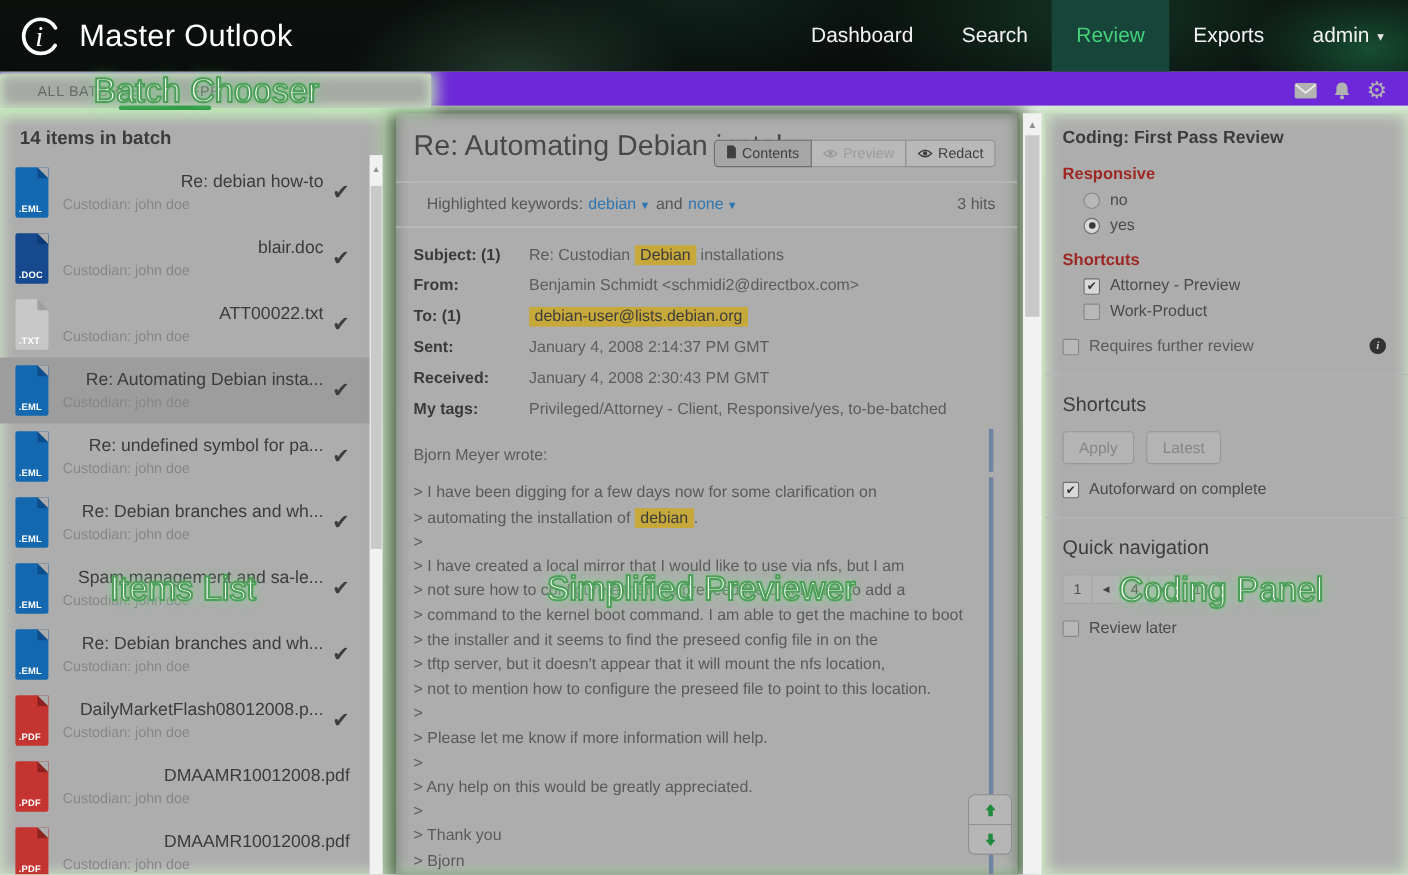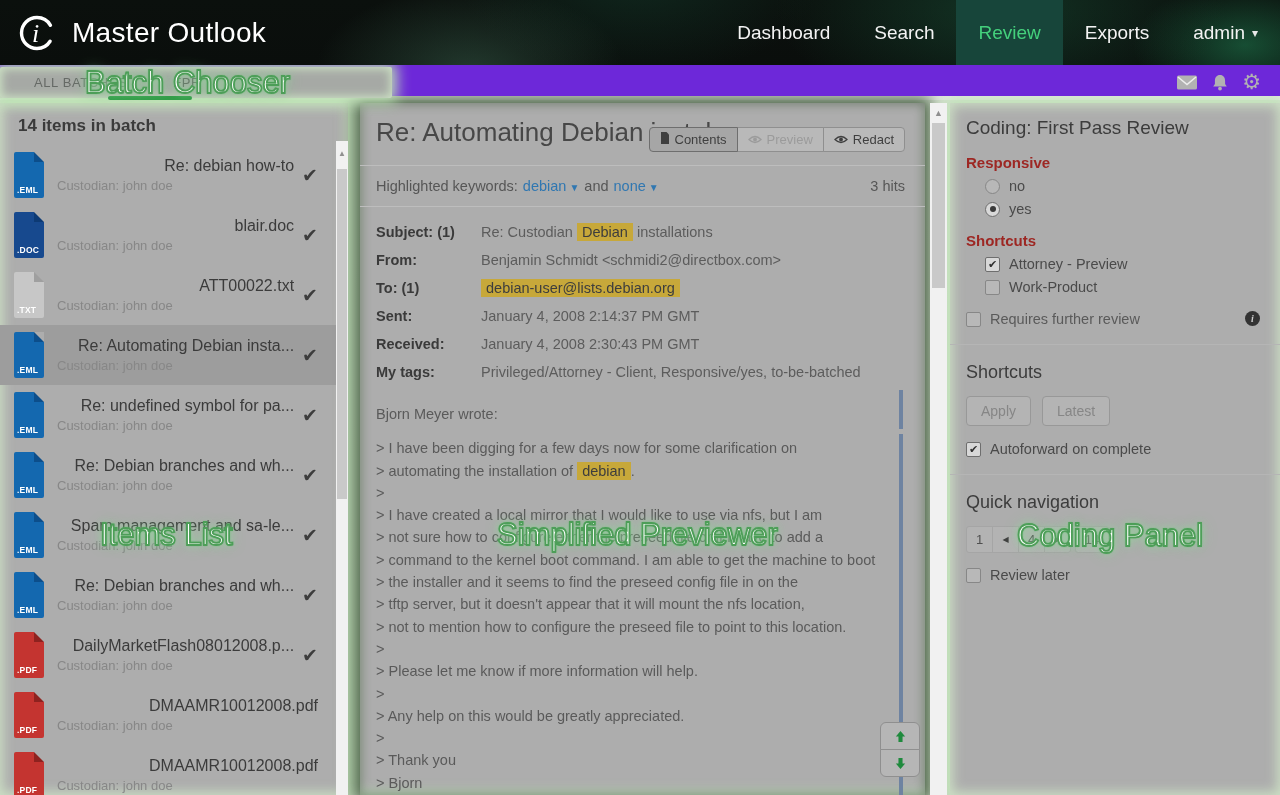--- a/index.html
+++ b/index.html
@@ -69,21 +69,21 @@
   
   .preview-panel { left: 360px; width: 565px; overflow: hidden; }
   .pv-head { padding: 14px 16px 10px; border-bottom: 1px solid #bdbdbd; position: relative; height: 63px; }
   .pv-title { font-size: 26px; color: #474747; font-weight: normal; width: 336px; white-space: nowrap; overflow: hidden; }
   .tab-group { position: absolute; right: 20px; top: 24px; display: flex; }
   .tab { display: flex; align-items: center; gap: 5px; padding: 3px 10px; height: 25px; border: 1px solid #8f8f8f; background: #b9b9b9; font-size: 13px; color: #3f3f3f; margin-left: -1px; cursor: pointer; justify-content: center; }
   .tab:first-child { border-radius: 4px 0 0 4px; margin-left: 0; }
   .tab:last-child { border-radius: 0 4px 4px 0; }
   .tab.active { background: #a6a6a6; border-color: #6e6e6e; z-index: 1; }
   .tab.disabled { color: #9b9b9b; }
-  .pv-keywords { display: flex; align-items: flex-end; padding: 12px 20px 12px 16px; border-bottom: 1px solid #bdbdbd; font-size: 14.5px; color: #565656; }
+  .pv-keywords { display: flex; align-items: flex-end; padding: 12px 20px 12px 28px; border-bottom: 1px solid #bdbdbd; font-size: 14.5px; color: #565656; }
   .kw-link { color: #3077b1; margin: 0 5px; cursor: pointer; }
   .kw-link .caret { font-size: 10px; margin-left: 3px; }
   .kw-hits { margin-left: auto; color: #565656; }
   .pv-headers { display: grid; grid-template-columns: 105px 1fr; row-gap: 9px; padding: 16px 16px 8px; font-size: 14.5px; line-height: 19px; }
   .hdr-label { font-weight: bold; color: #3a3a3a; }
   .hdr-value { color: #5c5c5c; }
   .hl { background: #c7a83a; color: #3d3d3d; padding: 1px 5px; }
   .pv-body { padding: 13px 16px; font-size: 14.5px; line-height: 22.3px; color: #5a5a5a; }
   .pv-body .line.lead { margin-bottom: 12px; }
   .hit-seg { position: absolute; left: 539px; width: 4px; background: #6e83a1; z-index: 3; }
@@ -94,21 +94,21 @@
   .hit-btn.up { border-radius: 6px 6px 0 0; }
   .hit-btn.down { border-radius: 0 0 6px 6px; margin-top: -1px; }
 
   
   .mid-scroll { position: absolute; left: 930px; top: 3px; bottom: 0; width: 17px; background: #f1f1f1; z-index: 6; }
   .mid-scroll .scroll-arrow { text-align: center; font-size: 9px; color: #8f8f8f; padding-top: 5px; }
   .mid-scroll .thumb { position: absolute; left: 2px; right: 2px; top: 20px; height: 165px; background: #c9c9c9; }
 
   
   .coding-panel { left: 950px; width: 330px; padding: 14px 16px; overflow: hidden; }
-  .coding-title { font-size: 19px; color: #3c3c3c; font-weight: normal; }
+  .coding-title { font-size: 16px; color: #3c3c3c; font-weight: bold; }
   .group-label { font-size: 15px; font-weight: bold; color: #9d2723; margin: 15px 0 7px; }
   .opt-row { display: flex; align-items: center; gap: 9px; margin: 7px 0 7px 19px; font-size: 14.5px; color: #4a4a4a; }
   .opt-row.flush { margin-left: 0; position: relative; }
   .radio { width: 15px; height: 15px; border-radius: 50%; border: 1px solid #878787; background: #b8b8b8; position: relative; flex: 0 0 15px; cursor: pointer; }
   .radio.checked { background: #d8d8d8; border-color: #6e6e6e; }
   .radio.checked::after { content: ''; position: absolute; left: 3.5px; top: 3.5px; width: 6px; height: 6px; border-radius: 50%; background: #3a3a3a; }
   .cbox { width: 15px; height: 15px; border-radius: 2px; border: 1px solid #878787; background: #b8b8b8; position: relative; flex: 0 0 15px; font-family: "DejaVu Sans", sans-serif; font-size: 11px; color: #2f2f2f; line-height: 13px; text-align: center; cursor: pointer; }
   .cbox.checked { background: #d8d8d8; border-color: #6e6e6e; }
   .info-badge { position: absolute; right: 4px; top: 0; width: 15px; height: 15px; border-radius: 50%; background: #333; color: #cfcfcf; font-size: 10px; font-style: italic; font-weight: bold; font-family: "Liberation Serif", serif; display: flex; align-items: center; justify-content: center; }
   .divider { border: none; border-top: 1px solid #b5b5b5; margin: 17px -16px; }

